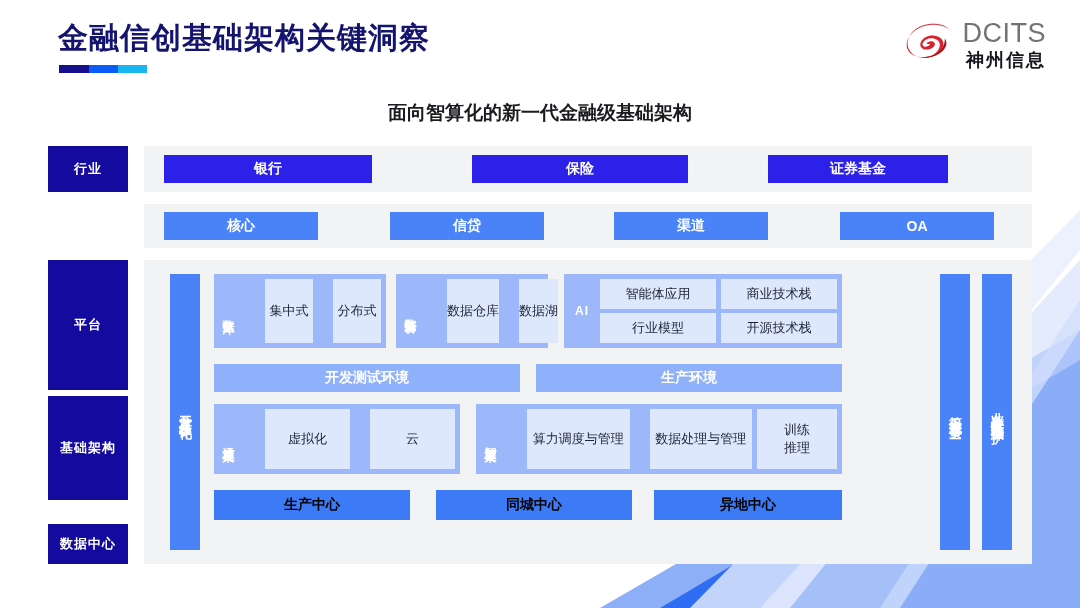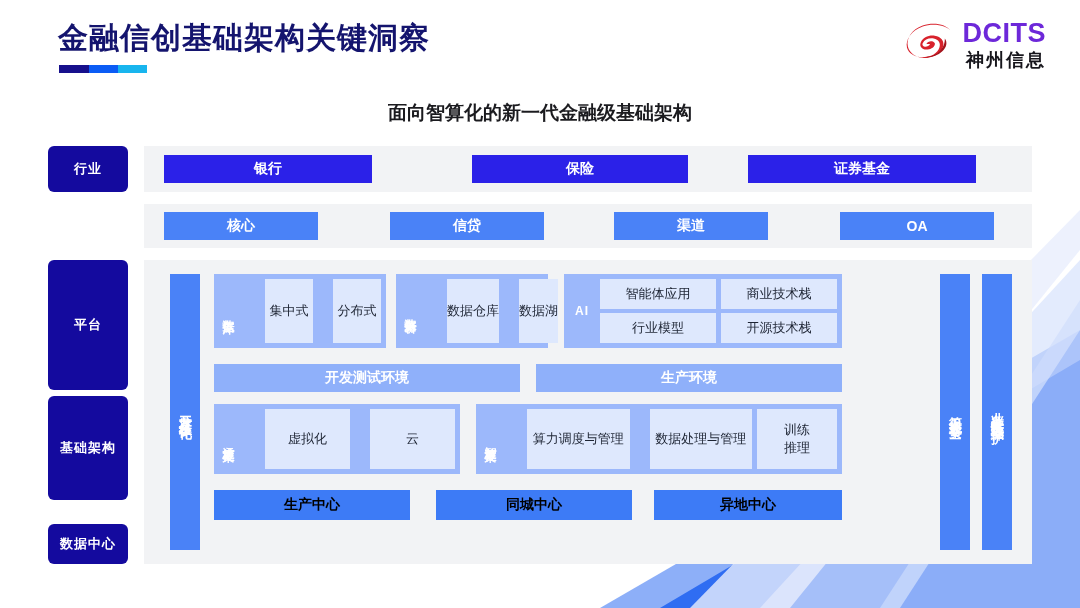--- a/index.html
+++ b/index.html
@@ -23,38 +23,38 @@
   }
   .title-underline { position: absolute; left: 59px; top: 65px; display: flex; height: 8px; width: 88px; }
   .tu-seg { height: 100%; }
   .tu1 { width: 30px; background: #17108c; }
   .tu2 { width: 29px; background: #0b5cf5; }
   .tu3 { width: 29px; background: #18b5ee; }
 
   .logo { position: absolute; right: 34px; top: 20px; display: flex; align-items: center; gap: 6px; }
   .logo-mark { width: 52px; height: 48px; }
   .logo-text { display: flex; flex-direction: column; line-height: 1; }
-  .logo-en { font-size: 27px; font-weight: bold; color: #6d28d9; letter-spacing: 0.5px; }
+  .logo-en { font-size: 27px; font-weight: normal; color: #737373; letter-spacing: 0.5px; }
   .logo-cn { font-size: 18px; font-weight: bold; color: #17161c; letter-spacing: 2px; margin-top: 4px; }
 
   
   .subtitle {
     position: absolute; top: 100px; left: 0; width: 1080px; text-align: center;
     font-size: 19px; font-weight: bold; color: #1b1b1f; z-index: 3;
   }
 
   
   .diagram { position: absolute; left: 0; top: 138px; width: 1080px; height: 430px; z-index: 2; }
 
   
   .side-label {
     position: absolute; left: 48px; width: 80px;
     background: #140a9e; color: #ffffff;
     display: flex; align-items: center; justify-content: center;
-    font-size: 13px; font-weight: bold; letter-spacing: 1px; border-radius: 6px;
+    font-size: 13px; font-weight: bold; letter-spacing: 1px;
   }
   .sl-industry    { top: 8px;   height: 46px; }
   .sl-application { top: 66px;  height: 44px; }
   .sl-platform    { top: 122px; height: 130px; }
   .sl-infra       { top: 258px; height: 104px; }
   .sl-datacenter  { top: 386px; height: 40px; }
 
   
   .panel { position: absolute; left: 144px; width: 888px; background: #f2f3f5; }
   .panel-industry    { top: 8px;   height: 46px; }
@@ -177,21 +177,21 @@
 
   <div class="side-label sl-industry">行业</div>
   <div class="side-label sl-platform">平台</div>
   <div class="side-label sl-infra">基础架构</div>
   <div class="side-label sl-datacenter">数据中心</div>
 
   <div class="panel panel-industry">
     <div class="row-flex">
       <div class="bar bar-industry" style="position:absolute;left:20px;width:208px;">银行</div>
       <div class="bar bar-industry" style="position:absolute;left:328px;width:216px;">保险</div>
-      <div class="bar bar-industry" style="position:absolute;left:604px;width:228px;">证券基金</div>
+      <div class="bar bar-industry" style="position:absolute;left:624px;width:180px;">证券基金</div>
     </div>
   </div>
 
   <div class="panel panel-application">
     <div class="row-flex">
       <div class="bar bar-app" style="position:absolute;left:20px;width:154px;">核心</div>
       <div class="bar bar-app" style="position:absolute;left:246px;width:154px;">信贷</div>
       <div class="bar bar-app" style="position:absolute;left:470px;width:154px;">渠道</div>
       <div class="bar bar-app" style="position:absolute;left:696px;width:154px;">OA</div>
     </div>

